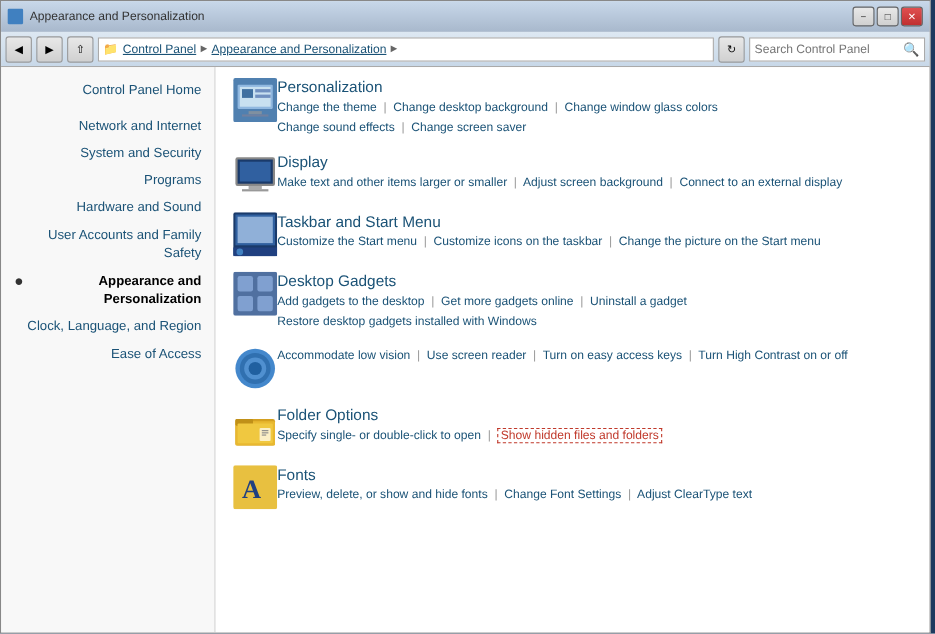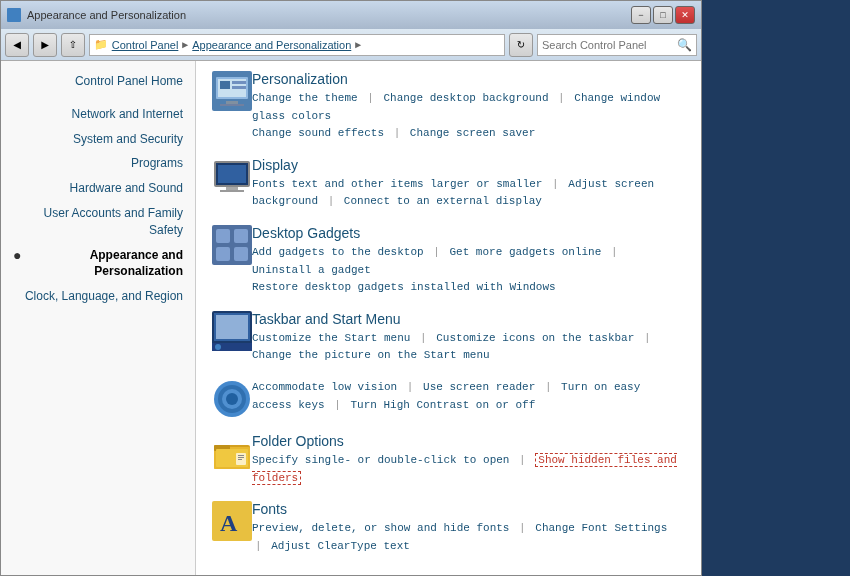--- a/index.html
+++ b/index.html
@@ -7,21 +7,21 @@
       width: 850px;
       height: 576px;
       background: #1e3a5f;
       font-family: 'Segoe UI', Tahoma, sans-serif;
       font-size: 12px;
       overflow: hidden;
     }
 
     
     .window {
-      width: 702px;
+      width: 846px;
       height: 576px;
       background: #f0f0f0;
       border: 1px solid #888;
       display: flex;
       flex-direction: column;
     }
 
     .title-bar {
       height: 28px;
       background: linear-gradient(to bottom, #c8d8ea, #a8b8cc);
@@ -211,21 +211,20 @@
       color: #1a5276;
       font-weight: normal;
       margin-bottom: 3px;
       cursor: pointer;
     }
 
     .section-links {
       font-size: 11px;
       color: #1a5276;
       line-height: 1.6;
-      font-family: Liberation Mono, monospace;
     }
 
     .section-links a {
       color: #1a5276;
       text-decoration: none;
       cursor: pointer;
     }
 
     .link-sep {
       color: #999;
@@ -288,20 +287,21 @@
       <div class="sidebar-item">Network and Internet</div>
       <div class="sidebar-item">System and Security</div>
       <div class="sidebar-item">Programs</div>
       <div class="sidebar-item">Hardware and Sound</div>
       <div class="sidebar-item">User Accounts and Family Safety</div>
       <div class="sidebar-item current active">
         <span class="bullet">●</span>
         <span>Appearance and Personalization</span>
       </div>
       <div class="sidebar-item">Clock, Language, and Region</div>
+      <div class="sidebar-item">Ease of Access</div>
     </div>
 
     <div class="content">
 
       <div class="section-item">
         <div class="section-icon">
           <svg width="40" height="40" viewBox="0 0 40 40">
             <rect width="40" height="40" rx="2" fill="#5080b0"></rect>
             <rect x="4" y="6" width="32" height="22" rx="1" fill="#90b8e0"></rect>
             <rect x="6" y="8" width="28" height="18" fill="#c8e0f0"></rect>
@@ -334,25 +334,47 @@
             <rect x="2" y="4" width="36" height="26" rx="2" fill="#888"></rect>
             <rect x="4" y="6" width="32" height="22" fill="#1a3a6a"></rect>
             <rect x="6" y="8" width="28" height="18" fill="#3060a0"></rect>
             <rect x="14" y="30" width="12" height="3" fill="#aaa"></rect>
             <rect x="8" y="33" width="24" height="2" fill="#999"></rect>
           </svg>
         </div>
         <div class="section-text">
           <div class="section-title">Display</div>
           <div class="section-links">
-            <a>Fonts text and other items larger or smaller</a>
+            <a>Make text and other items larger or smaller</a>
             <span class="link-sep">|</span>
             <a>Adjust screen background</a>
             <span class="link-sep">|</span>
             <a>Connect to an external display</a>
+          </div>
+        </div>
+      </div>
+
+      <div class="section-item">
+        <div class="section-icon">
+          <svg width="40" height="40" viewBox="0 0 40 40">
+            <rect width="40" height="40" rx="2" fill="#1a3a6a"></rect>
+            <rect x="2" y="2" width="36" height="28" fill="#3060a0"></rect>
+            <rect x="4" y="4" width="32" height="24" fill="#90b0d8"></rect>
+            <rect x="0" y="32" width="40" height="8" fill="#204080"></rect>
+            <circle cx="6" cy="36" r="3" fill="#4080c0"></circle>
+          </svg>
+        </div>
+        <div class="section-text">
+          <div class="section-title">Taskbar and Start Menu</div>
+          <div class="section-links">
+            <a>Customize the Start menu</a>
+            <span class="link-sep">|</span>
+            <a>Customize icons on the taskbar</a>
+            <span class="link-sep">|</span>
+            <a>Change the picture on the Start menu</a>
           </div>
         </div>
       </div>
 
       <div class="section-item">
         <div class="section-icon">
           <svg width="40" height="40" viewBox="0 0 40 40">
             <rect width="40" height="40" rx="2" fill="#5070a0"></rect>
             <rect x="4" y="4" width="14" height="14" rx="2" fill="#80a0d0"></rect>
             <rect x="22" y="4" width="14" height="14" rx="2" fill="#80a0d0"></rect>
@@ -370,42 +392,20 @@
             <a>Uninstall a gadget</a>
             <br>
             <a>Restore desktop gadgets installed with Windows</a>
           </div>
         </div>
       </div>
 
       <div class="section-item">
         <div class="section-icon">
           <svg width="40" height="40" viewBox="0 0 40 40">
-            <rect width="40" height="40" rx="2" fill="#1a3a6a"></rect>
-            <rect x="2" y="2" width="36" height="28" fill="#3060a0"></rect>
-            <rect x="4" y="4" width="32" height="24" fill="#90b0d8"></rect>
-            <rect x="0" y="32" width="40" height="8" fill="#204080"></rect>
-            <circle cx="6" cy="36" r="3" fill="#4080c0"></circle>
-          </svg>
-        </div>
-        <div class="section-text">
-          <div class="section-title">Taskbar and Start Menu</div>
-          <div class="section-links">
-            <a>Customize the Start menu</a>
-            <span class="link-sep">|</span>
-            <a>Customize icons on the taskbar</a>
-            <span class="link-sep">|</span>
-            <a>Change the picture on the Start menu</a>
-          </div>
-        </div>
-      </div>
-
-      <div class="section-item">
-        <div class="section-icon">
-          <svg width="40" height="40" viewBox="0 0 40 40">
             <circle cx="20" cy="20" r="18" fill="#4488cc"></circle>
             <circle cx="20" cy="20" r="14" fill="#3070b0"></circle>
             <circle cx="20" cy="20" r="10" fill="#5090d0"></circle>
             <circle cx="20" cy="20" r="6" fill="#2060a0"></circle>
           </svg>
         </div>
         <div class="section-text">
           <div class="section-links">
             <a>Accommodate low vision</a>
             <span class="link-sep">|</span>

